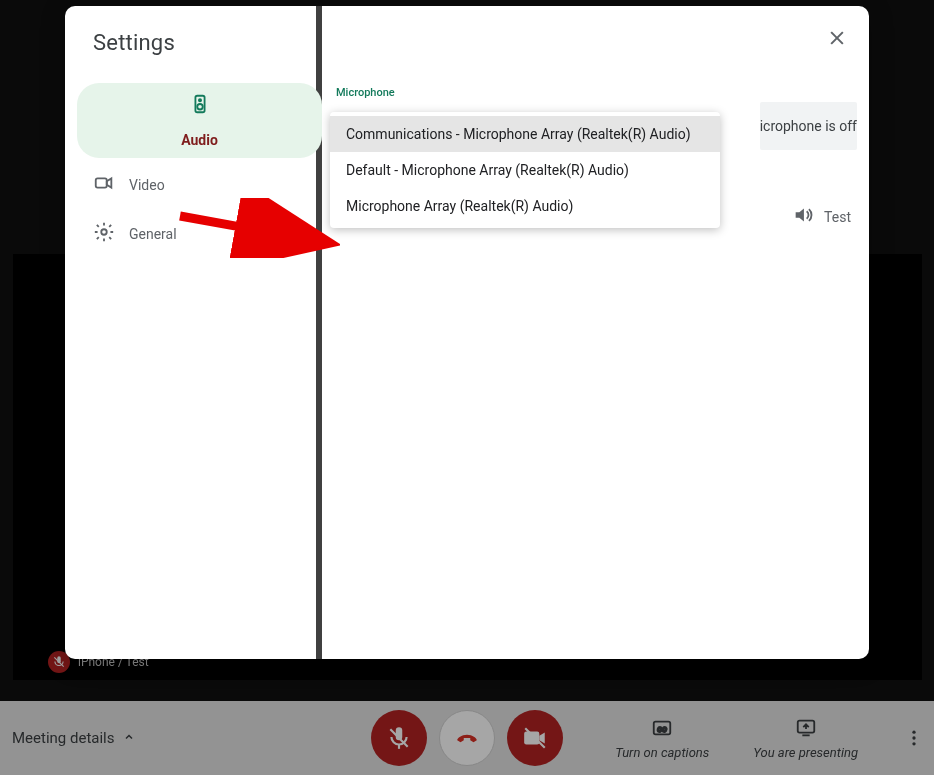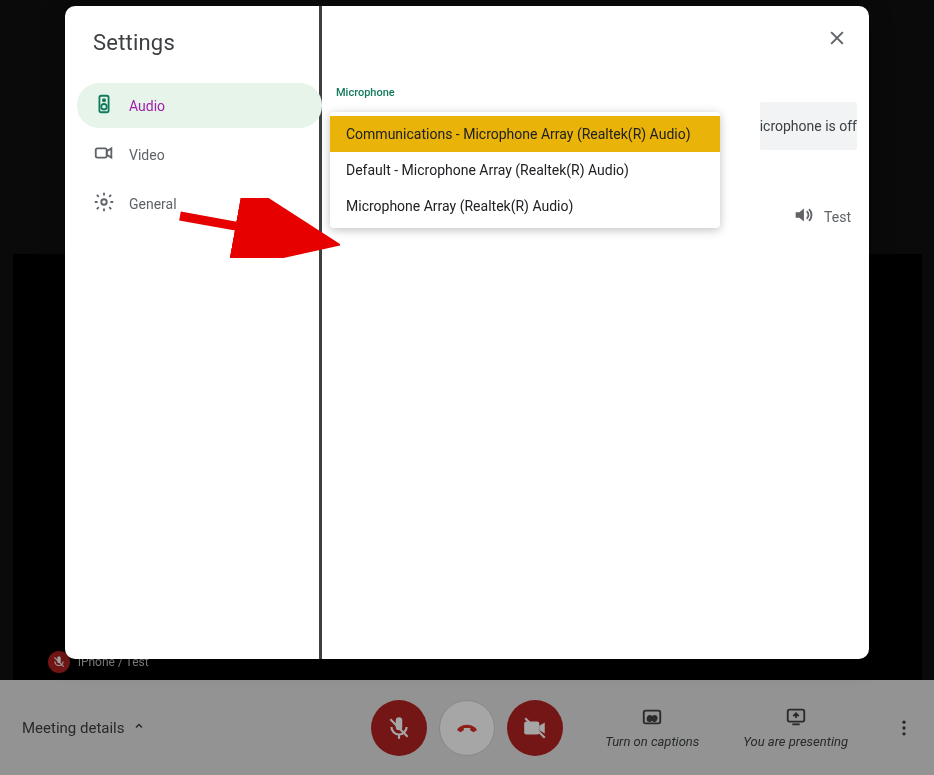--- a/index.html
+++ b/index.html
@@ -6,23 +6,23 @@
   html, body { width: 934px; height: 775px; overflow: hidden; background: #000; }
   
   .stage { position: relative; width: 934px; height: 775px; background: #101010; }
   
   
   .meet-bg { position: absolute; inset: 0; background: #101010; }
   .meet-video-strip { position: absolute; left: 13px; right: 12px; top: 254px; bottom: 95px; background: #000; }
   
   
   .bottom-bar {
-    position: absolute; left: 0; right: 0; bottom: 0; height: 95px;
+    position: absolute; left: 0; right: 0; bottom: 0; height: 74px;
     background: rgba(255,255,255,0.88); display: flex; align-items: center;
-    padding: 0 18px; gap: 16px; z-index: 5; margin-top: 8px;
+    padding: 0 8px; gap: 16px; z-index: 5; margin-top: 8px;
   }
   .dim-overlay {
     position: absolute; inset: 0; background: rgba(0,0,0,0.35); z-index: 20; pointer-events: none;
   }
   .meeting-details {
     display: flex; align-items: center; gap: 8px; color: #3c4043; font-size: 15px;
     cursor: pointer; padding: 8px 4px;
   }
   .meeting-details .chev { font-size: 12px; }
   .center-controls {
@@ -53,30 +53,30 @@
   .mic-chip svg { width: 14px; height: 14px; }
   
   
   .modal {
     position: absolute; left: 65px; top: 6px; width: 804px; height: 653px;
     background: #fff; border-radius: 10px; z-index: 30;
     box-shadow: 0 4px 24px rgba(0,0,0,0.25);
     display: flex;
   }
   .modal-side {
-    width: 257px; border-right: 3px solid #404040; padding-top: 24px;
+    width: 257px; border-right: 6px solid #404040; padding-top: 24px;
   }
   .modal-title { font-size: 22px; color: #3c4043; padding: 0 28px 28px 28px; font-weight: 400; letter-spacing: 0.2px; }
   .nav-list { padding-left: 12px; display: flex; flex-direction: column; gap: 4px; }
   .nav-item {
     display: flex; align-items: center; gap: 14px; padding: 10px 16px; border-radius: 22px 0 0 22px; 
     font-size: 14px; color: #5f6368; cursor: pointer; width: 245px;
     border-top-right-radius: 22px; border-bottom-right-radius: 22px;
   }
-  .nav-item.active { background: #e6f4ea; color: #a21caf; font-weight: 400; }
+  .nav-item.active { background: #e6f4ea; color: #7f1d1d; font-weight: 700; flex-direction: column; }
   .nav-item.active svg { stroke: #137a5b; fill: none; }
   .nav-item svg { width: 22px; height: 22px; }
   
   .modal-main { flex: 1; position: relative; padding: 24px 28px; }
   .close-btn { position: absolute; top: 16px; right: 16px; width: 32px; height: 32px; cursor: pointer; display:flex; align-items:center; justify-content:center; color:#5f6368;}
   .close-btn svg { width: 20px; height: 20px; }
   
   .section-label { font-size: 11px; color: #137a5b; font-weight: 500; margin-top: 56px; margin-left: -14px; position: relative; z-index: 50; }
   
   .off-banner {
@@ -90,21 +90,21 @@
   }
   .test-btn svg { width: 22px; height: 22px; }
   
   
   .dropdown {
     position: absolute; left: 330px; top: 112px; width: 390px; background: #fff;
     border-radius: 4px; box-shadow: 0 2px 10px rgba(0,0,0,0.25); z-index: 40;
     padding: 4px 0;
   }
   .dd-item { padding: 10px 16px; font-size: 14px; color: #202124; cursor: pointer; white-space: nowrap; }
-  .dd-item.selected { background: #eab308; }
+  .dd-item.selected { background: #e5e5e5; }
   
   
   .arrow {
     position: absolute; left: 174px; top: 198px; width: 166px; height: 60px; z-index: 60; pointer-events: none;
   }
 </style>
 </head>
 <body>
 
 <div class="stage">

